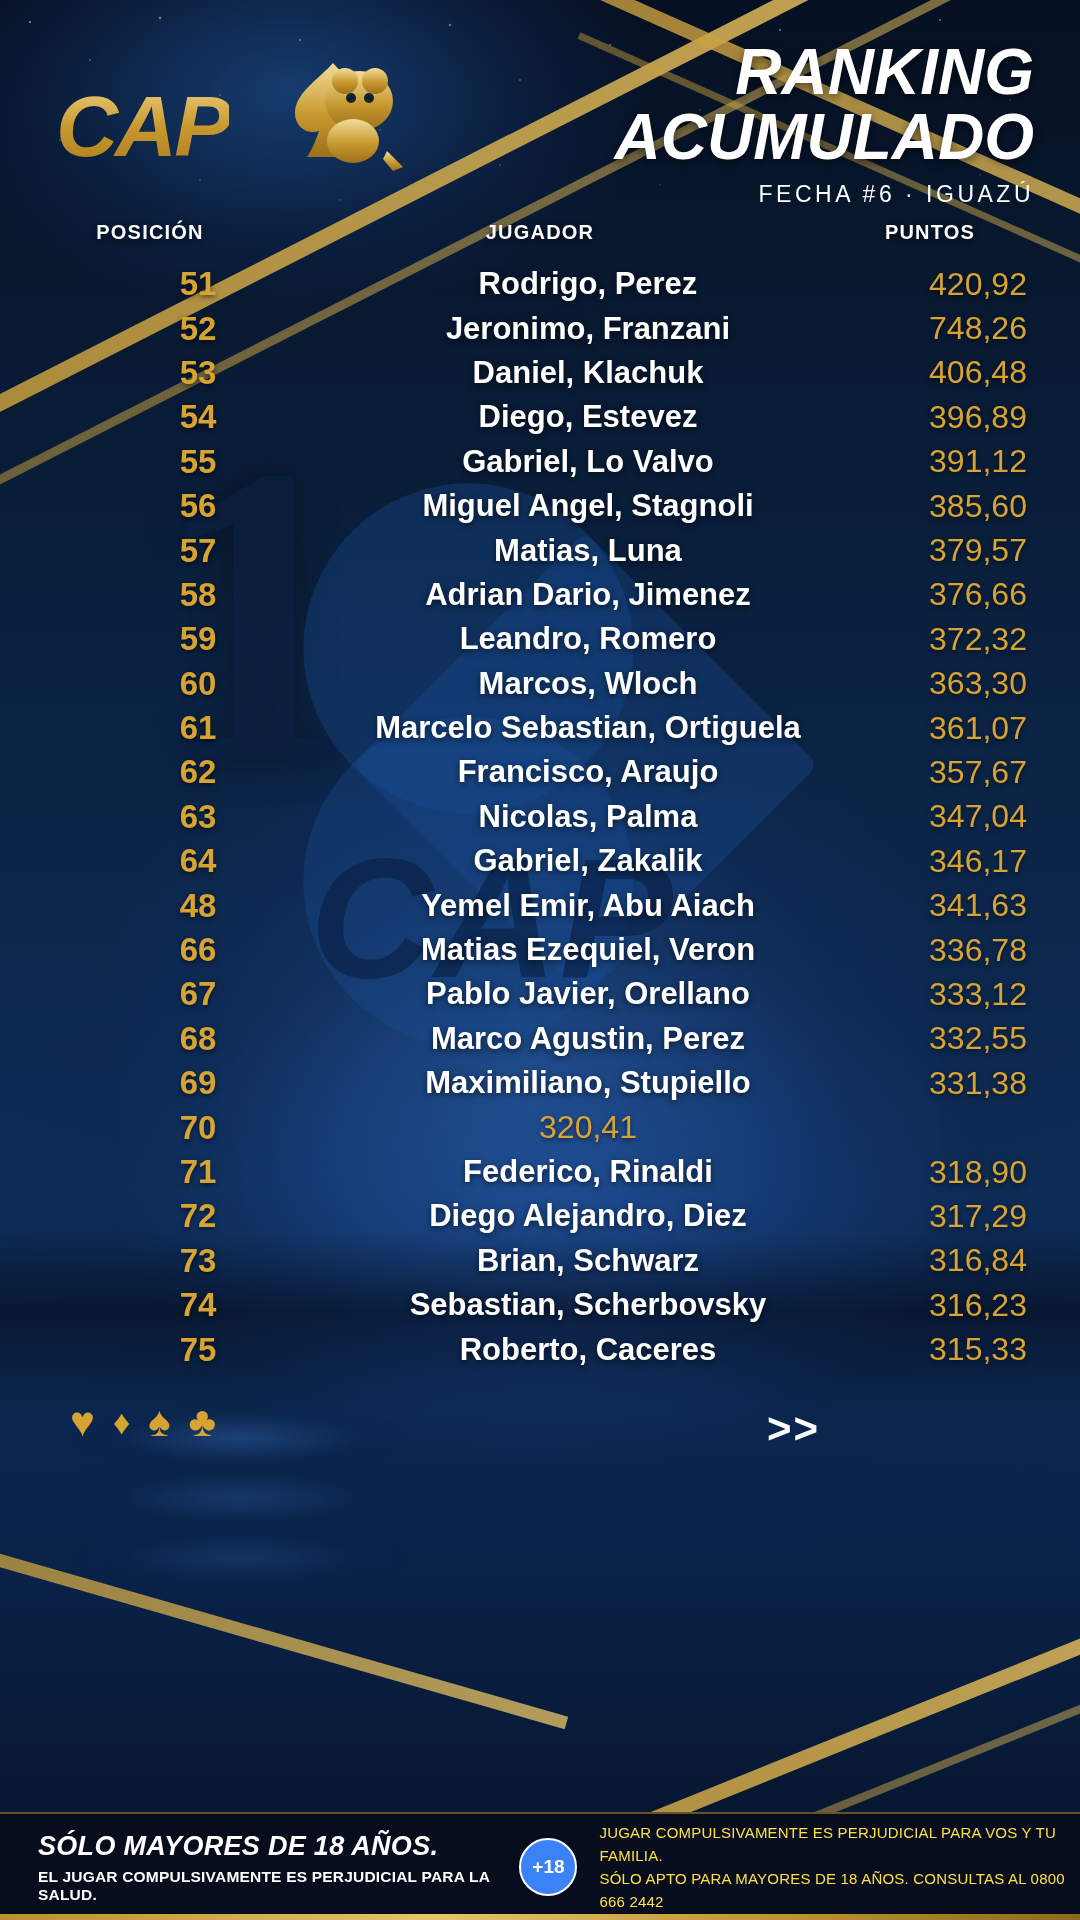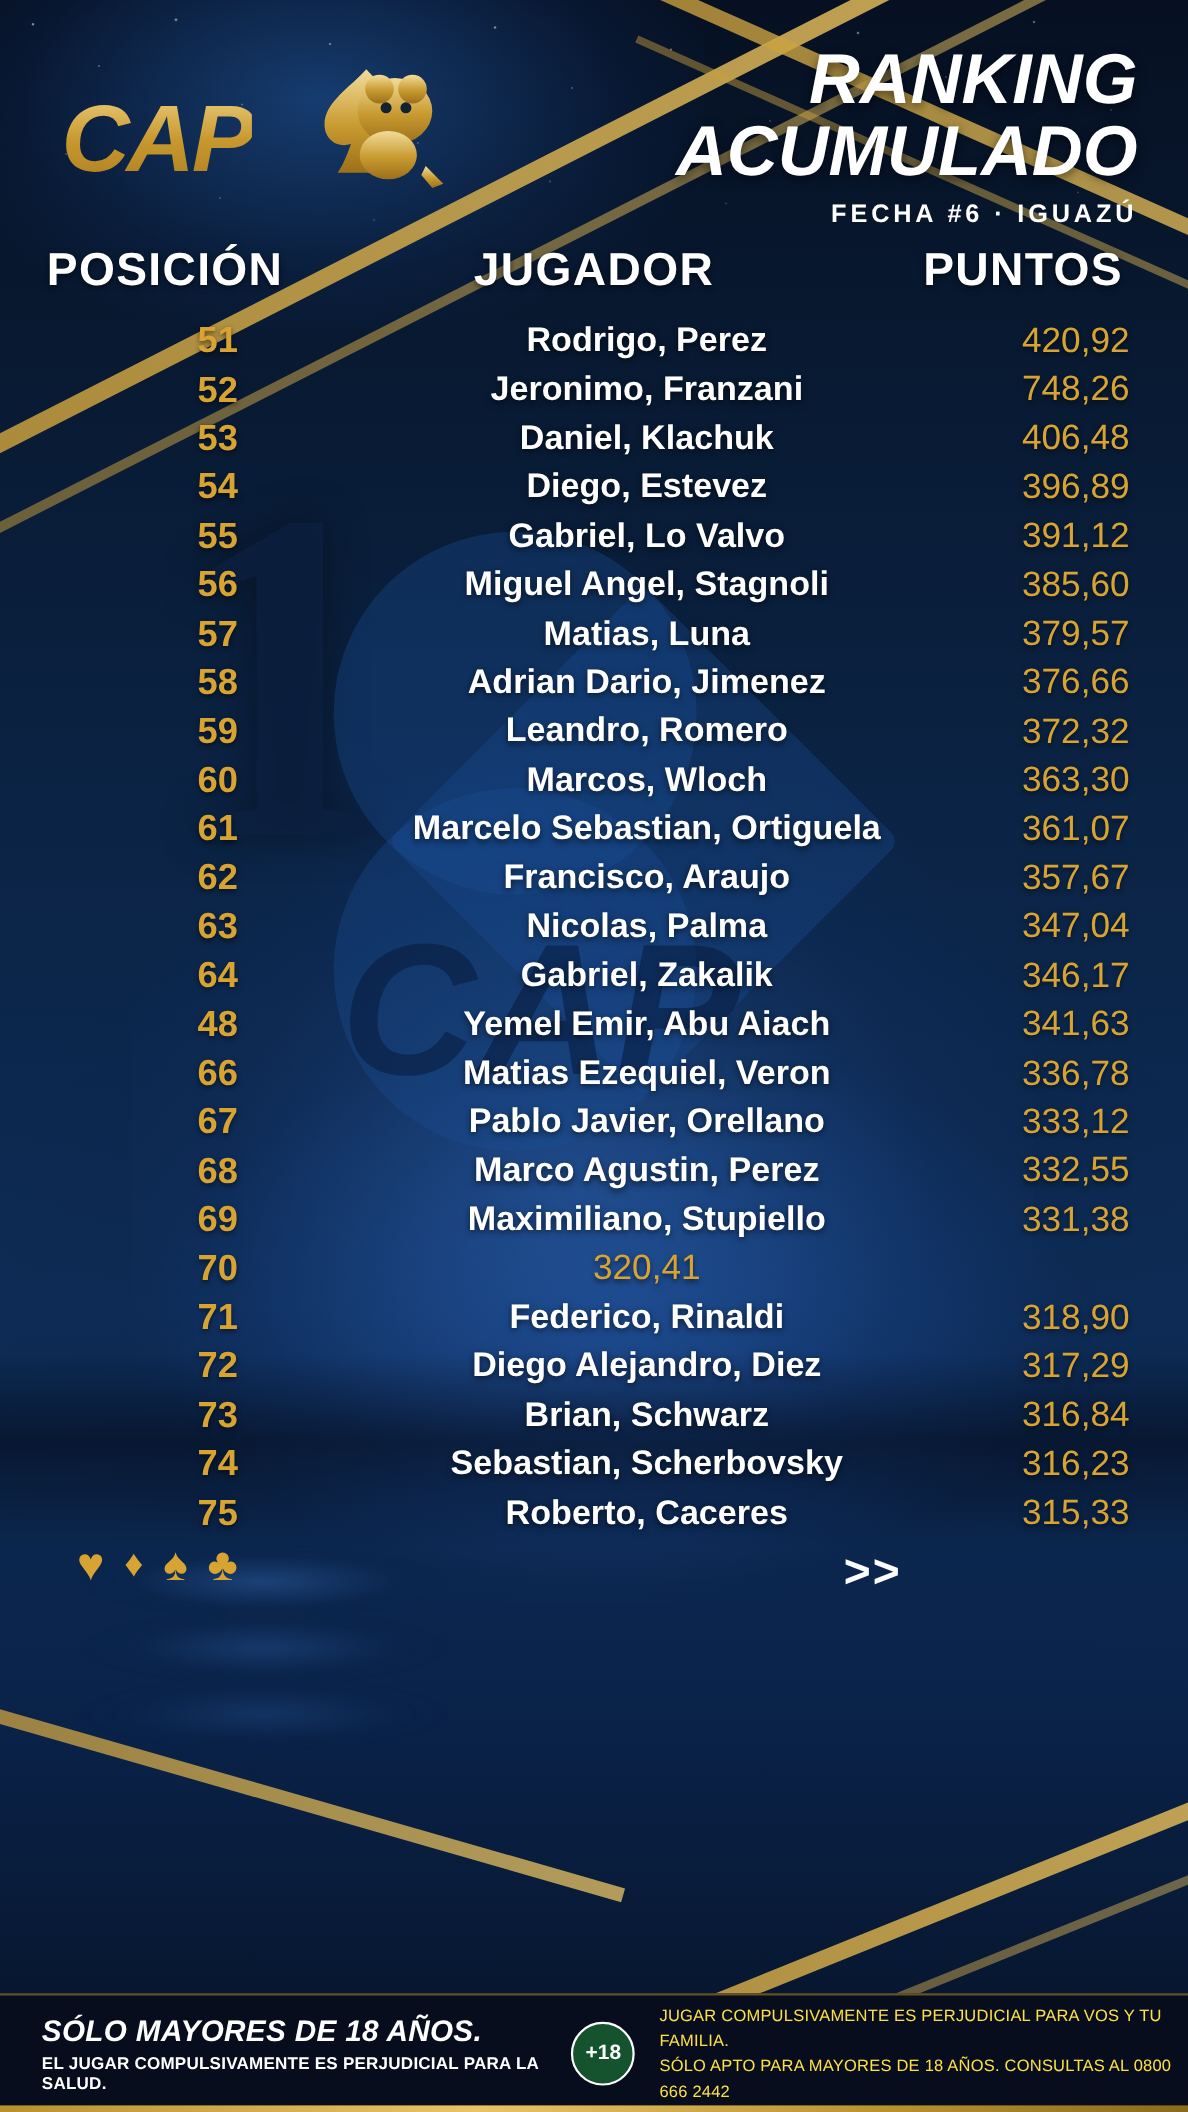--- a/index.html
+++ b/index.html
@@ -119,32 +119,32 @@
   }
   .logo-mascot { position: absolute; left: 205px; top: 0px; width: 150px; height: 125px; }
 
   .title-block { position: absolute; right: 46px; top: 40px; text-align: right; }
   .title-l1, .title-l2 {
     font-size: 64px; font-weight: bold; font-style: italic; color: #ffffff;
     letter-spacing: 0px; line-height: 1.02;
     text-shadow: 0 3px 10px rgba(0,0,0,0.55);
   }
   .title-sub {
-    margin-top: 10px; font-size: 23px; font-weight: bold; color: #ffffff;
+    margin-top: 10px; font-size: 23px; font-weight: normal; color: #ffffff;
     letter-spacing: 3.5px;
   }
 
   
   .table-wrap { position: relative; margin-top: 6px; }
   .col-head {
     display: grid; grid-template-columns: 300px 480px 300px;
     padding: 0 0 0 0; margin: 0 auto; width: 1080px;
   }
   .col-head div {
-    font-size: 42px; font-weight: bold; color: #ffffff; letter-spacing: 1.2px;
+    font-size: 20px; font-weight: bold; color: #ffffff; letter-spacing: 1.2px;
     text-align: center; text-shadow: 0 2px 6px rgba(0,0,0,0.6);
   }
   .ch-pos { }
   .ch-name { }
   .ch-pts { }
 
   .rows { margin-top: 18px; margin-left: 48px; }
   .row {
     display: grid; grid-template-columns: 300px 480px 300px;
     align-items: center; height: 44.4px;
@@ -179,21 +179,21 @@
     position: absolute; left: 0; bottom: 0; width: 1080px; height: 108px;
     background: #070d1c;
     border-top: 2px solid rgba(215,164,52,0.45);
     display: flex; align-items: center;
   }
   .footer-left { padding-left: 38px; }
   .f-l1 { font-size: 27px; font-weight: bold; color: #ffffff; letter-spacing: 0.3px; font-style: italic; }
   .f-l2 { font-size: 15.5px; font-weight: bold; color: #ffffff; margin-top: 6px; letter-spacing: 0.2px; }
   .badge18 {
     width: 58px; height: 58px; border-radius: 50%;
-    background: #14532d; border: 2px solid #ffffff;
+    background: #3b82f6; border: 2px solid #ffffff;
     display: flex; align-items: center; justify-content: center;
     color: #ffffff; font-size: 19px; font-weight: bold;
     margin: 0 22px 0 18px; flex: 0 0 auto;
   }
   .footer-right { font-size: 15px; color: #fde047; line-height: 1.55; letter-spacing: 0.2px; }
   .accent-line {
     position: absolute; left: 0; bottom: 0; width: 1080px; height: 6px;
     background: linear-gradient(90deg, #b8912f, #e8c466 40%, #b8912f 75%, #8a6a1d);
   }
 </style>

